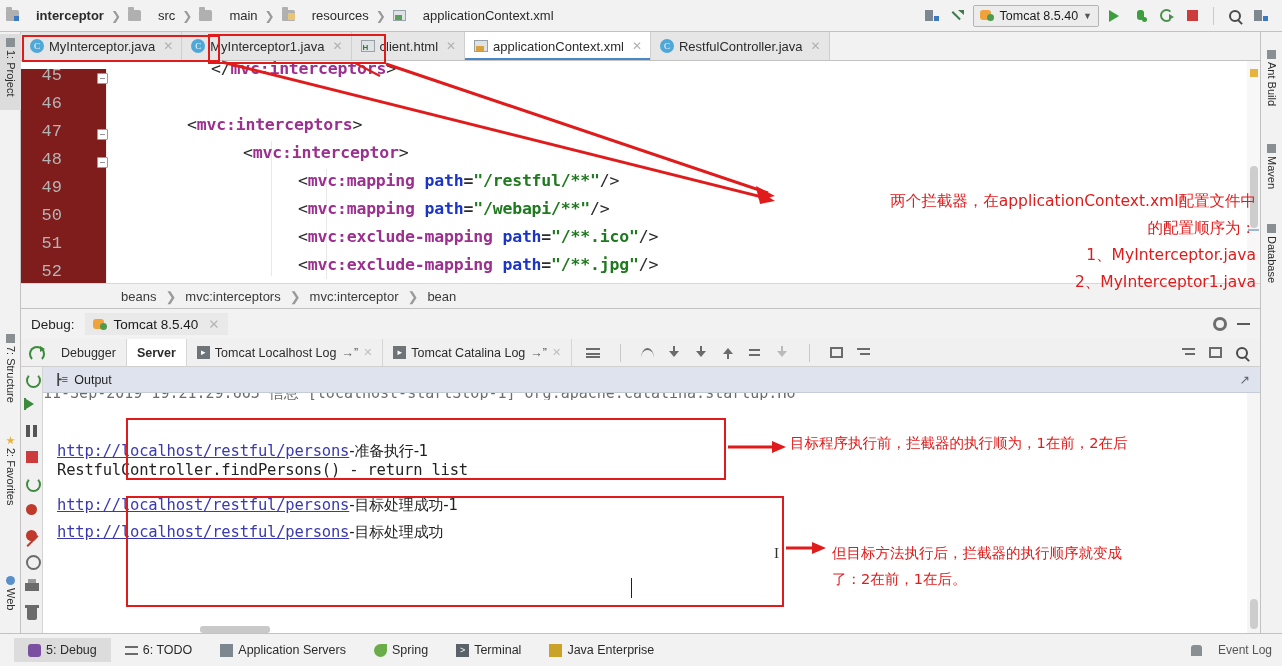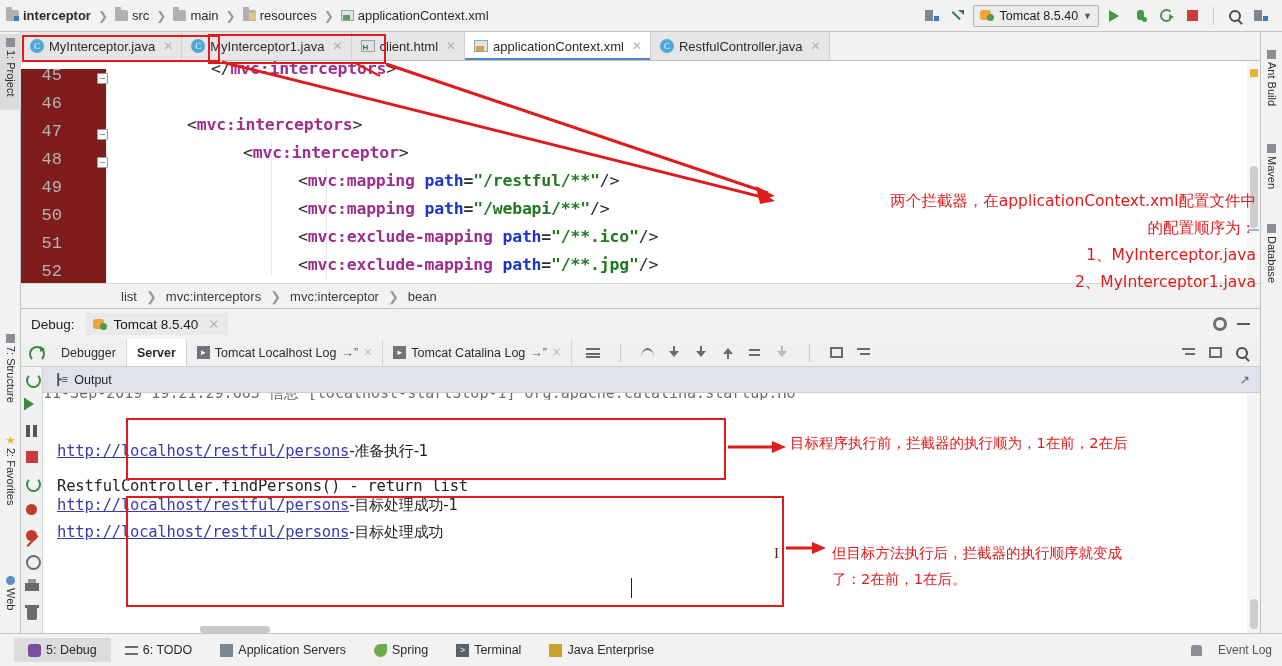--- a/index.html
+++ b/index.html
@@ -15,21 +15,21 @@
   }
   .sep { width:1px; height:18px; background:#c9c9c9; margin:0 6px; }
 
   
   #topbar {
     position:absolute; left:0; top:0; width:1282px; height:32px;
     background:#f2f2f2; border-bottom:1px solid #c2c2c2;
     display:flex; align-items:center; padding:0 6px;
   }
   .crumb { display:flex; align-items:center; font-size:13px; color:#2b2b2b; }
-  .crumb .lbl { margin-left:4px; }
+  .crumb .lbl { margin-left:17px; }
   .crumb.bold .lbl { font-weight:bold; }
   .crumb-arrow { color:#9a9a9a; margin:0 7px 0 7px; font-size:12px; }
   .ficon { width:13px; height:11px; position:relative; display:inline-block; }
   .ficon.folder { background:#b0b0b0; border-radius:1px 2px 1px 1px; }
   .ficon.folder:after{ content:""; position:absolute; left:0; top:-3px; width:6px; height:3px; background:#b0b0b0; border-radius:1px 1px 0 0;}
   .ficon.folder.mod:before{ content:""; position:absolute; right:0; bottom:0; width:5px; height:5px; background:#3b78c3;}
   .ficon.folder.res:before{ content:""; position:absolute; right:0px; bottom:1px; width:7px; height:7px; background:#e8c479;}
   .ficon.xml { background:#dfe3e6; border:1px solid #9aa3ab; }
   .ficon.xml:after{ content:""; position:absolute; left:1px; bottom:0px; width:7px; height:5px; background:#5aa05a; }
   .toolbar-right { margin-left:auto; display:flex; align-items:center; gap:4px; padding-right:4px;}
@@ -430,21 +430,21 @@
   <div class="codeline" style="top:194px; left:277px;"><span class="t-ang">&lt;</span><span class="t-tag">mvc:exclude-mapping</span> <span class="t-attr">path</span><span class="t-eq">=</span><span class="t-str">"/**.jpg"</span><span class="t-ang">/&gt;</span></div>
 
   <div id="edscroll">
     <div class="warn"></div>
     <div class="thumb"></div>
     <div class="mark"></div>
   </div>
 </div>
 
 <div id="xmlcrumb">
-  <span>list</span>
+  <span>beans</span>
   <span class="sepg">❯</span>
   <span>mvc:interceptors</span>
   <span class="sepg">❯</span>
   <span>mvc:interceptor</span>
   <span class="sepg">❯</span>
   <span>bean</span>
 </div>
 
 <div id="dbgheader">
   <span class="ttl">Debug:</span>
@@ -517,21 +517,21 @@
 <div id="outhdr">
   <span class="dico">┣≡</span>
   <span>Output</span>
   <span style="margin-left:auto;padding-right:10px;color:#5d6470;">↗</span>
 </div>
 
 <div id="console">
   <div class="topcut">11-Sep-2019 19:21:29.663 信息 [localhost-startStop-1] org.apache.catalina.startup.Ho</div>
 
   <div class="logline" style="top:49px; left:14px;"><span class="url">http://localhost/restful/persons</span><span class="cn">-准备执行-1</span></div>
-  <div class="logline" style="top:84px; left:14px;"><span>RestfulController.findPersons() - return list</span></div>
+  <div class="logline" style="top:68px; left:14px;"><span>RestfulController.findPersons() - return list</span></div>
   <div class="logline" style="top:103px; left:14px;"><span class="url">http://localhost/restful/persons</span><span class="cn">-目标处理成功-1</span></div>
   <div class="logline" style="top:130px; left:14px;"><span class="url">http://localhost/restful/persons</span><span class="cn">-目标处理成功</span></div>
 
   <div class="caret" style="left:588px; top:185px; height:20px;"></div>
 
   <div id="conscroll">
     <div class="thumb"></div>
   </div>
 </div>
 

